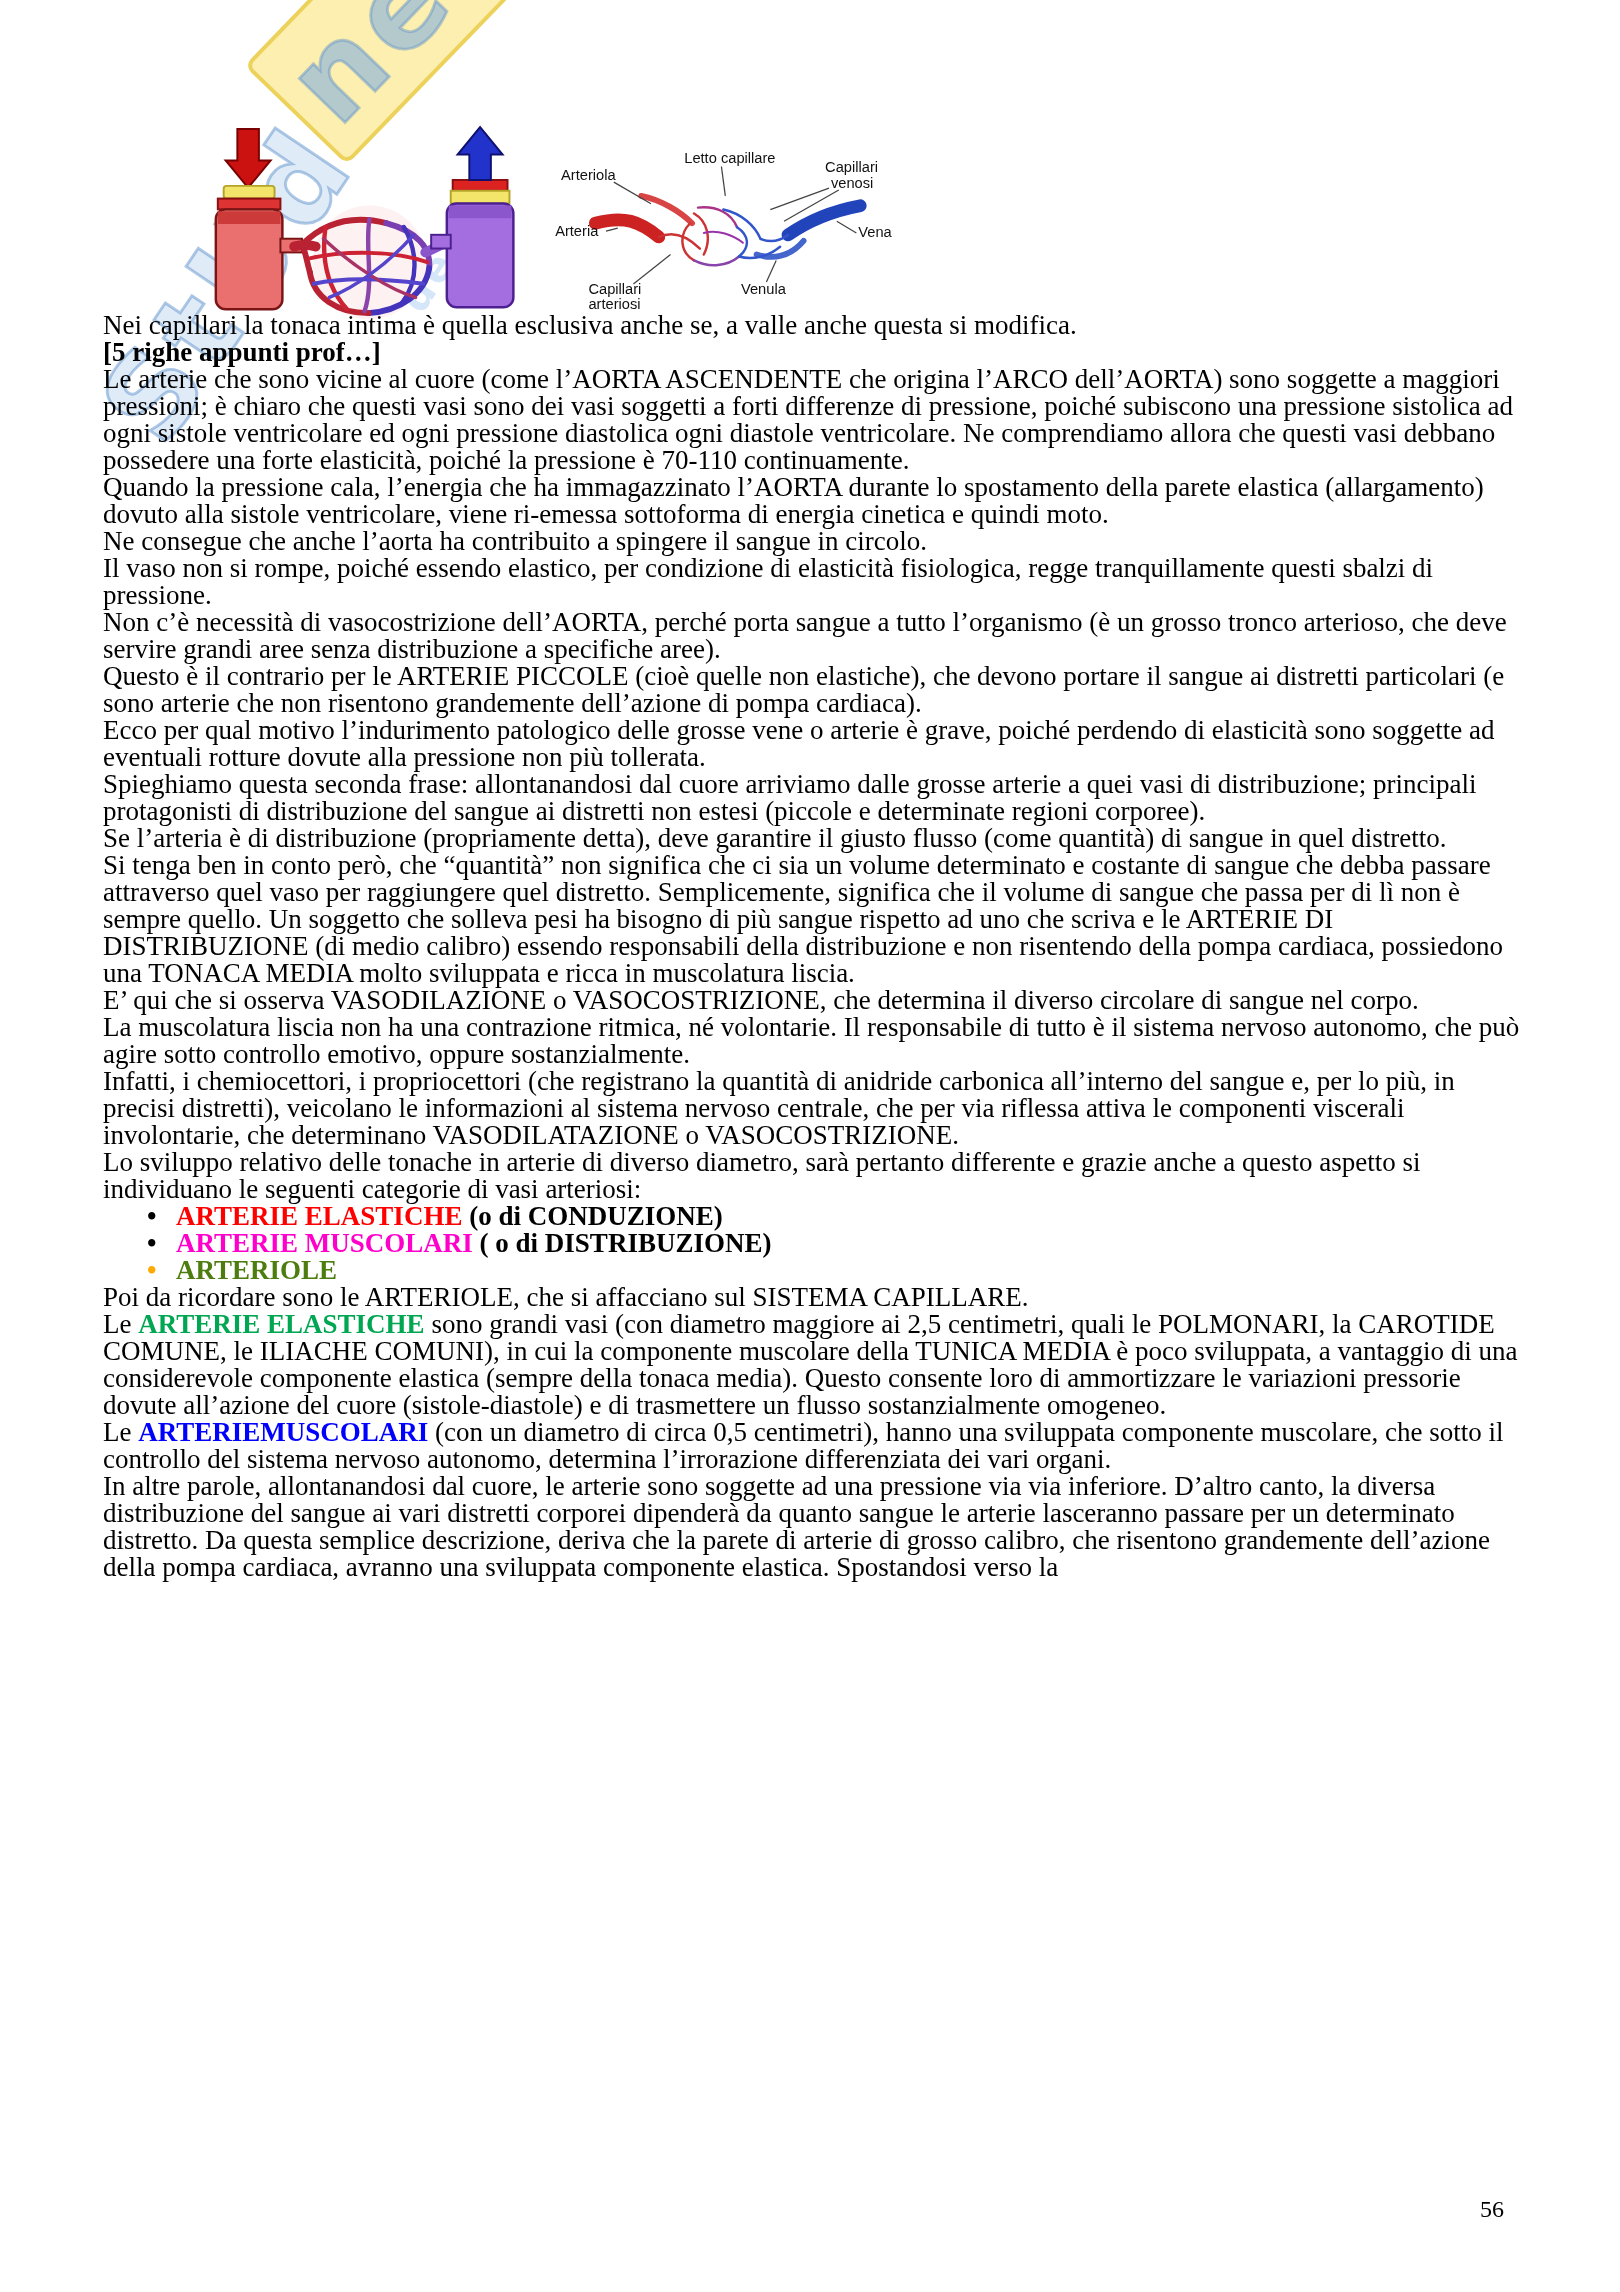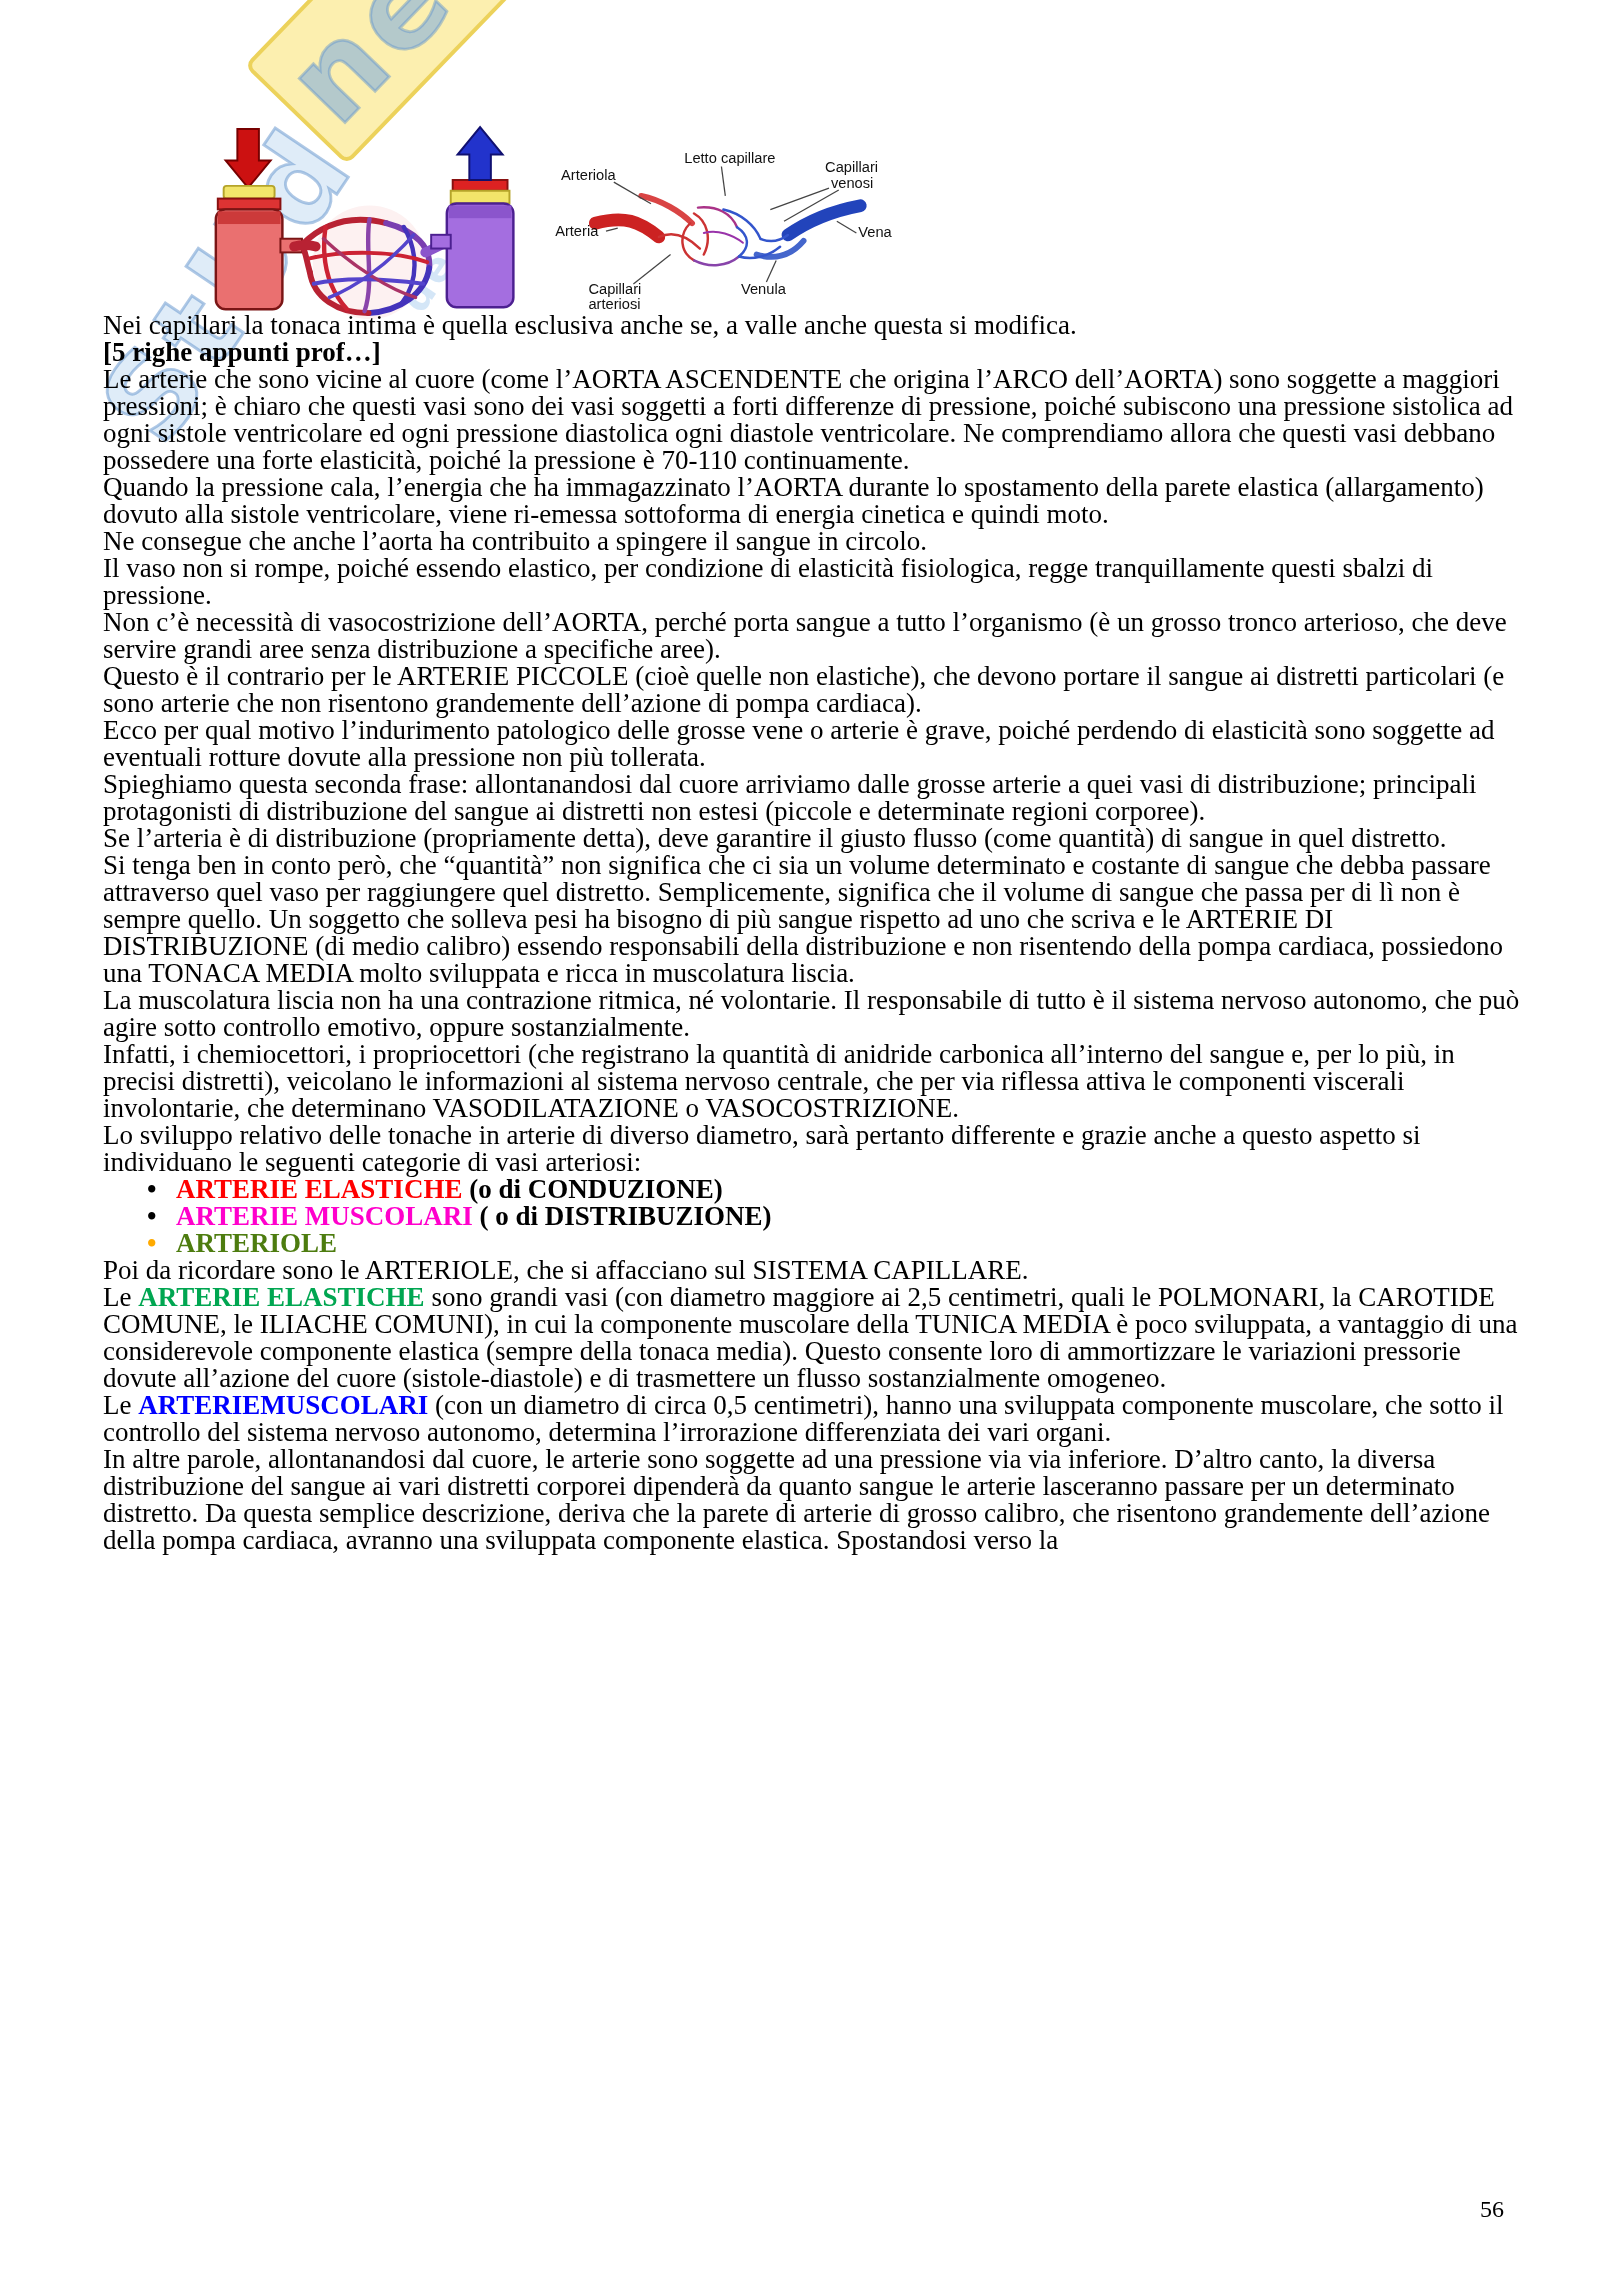--- a/index.html
+++ b/index.html
@@ -178,20 +178,21 @@
     <p>Le arterie che sono vicine al cuore (come l’AORTA ASCENDENTE che origina l’ARCO dell’AORTA) sono soggette a maggiori pressioni; è chiaro che questi vasi sono dei vasi soggetti a forti differenze di pressione, poiché subiscono una pressione sistolica ad ogni sistole ventricolare ed ogni pressione diastolica ogni diastole ventricolare. Ne comprendiamo allora che questi vasi debbano possedere una forte elasticità, poiché la pressione è 70-110 continuamente.</p>
     <p>Quando la pressione cala, l’energia che ha immagazzinato l’AORTA durante lo spostamento della parete elastica (allargamento) dovuto alla sistole ventricolare, viene ri-emessa sottoforma di energia cinetica e quindi moto.</p>
     <p>Ne consegue che anche l’aorta ha contribuito a spingere il sangue in circolo.</p>
     <p>Il vaso non si rompe, poiché essendo elastico, per condizione di elasticità fisiologica, regge tranquillamente questi sbalzi di pressione.</p>
     <p>Non c’è necessità di vasocostrizione dell’AORTA, perché porta sangue a tutto l’organismo (è un grosso tronco arterioso, che deve servire grandi aree senza distribuzione a specifiche aree).</p>
     <p>Questo è il contrario per le ARTERIE PICCOLE (cioè quelle non elastiche), che devono portare il sangue ai distretti particolari (e sono arterie che non risentono grandemente dell’azione di pompa cardiaca).</p>
     <p>Ecco per qual motivo l’indurimento patologico delle grosse vene o arterie è grave, poiché perdendo di elasticità sono soggette ad eventuali rotture dovute alla pressione non più tollerata.</p>
     <p>Spieghiamo questa seconda frase: allontanandosi dal cuore arriviamo dalle grosse arterie a quei vasi di distribuzione; principali protagonisti di distribuzione del sangue ai distretti non estesi (piccole e determinate regioni corporee).</p>
     <p>Se l’arteria è di distribuzione (propriamente detta), deve garantire il giusto flusso (come quantità) di sangue in quel distretto.</p>
     <p>Si tenga ben in conto però, che “quantità” non significa che ci sia un volume determinato e costante di sangue che debba passare attraverso quel vaso per raggiungere quel distretto. Semplicemente, significa che il volume di sangue che passa per di lì non è sempre quello. Un soggetto che solleva pesi ha bisogno di più sangue rispetto ad uno che scriva e le ARTERIE DI DISTRIBUZIONE (di medio calibro) essendo responsabili della distribuzione e non risentendo della pompa cardiaca, possiedono una TONACA MEDIA molto sviluppata e ricca in muscolatura liscia.</p>
+    <p>E’ qui che si osserva VASODILAZIONE o VASOCOSTRIZIONE, che determina il diverso circolare di sangue nel corpo.</p>
     <p>La muscolatura liscia non ha una contrazione ritmica, né volontarie. Il responsabile di tutto è il sistema nervoso autonomo, che può agire sotto controllo emotivo, oppure sostanzialmente.</p>
     <p>Infatti, i chemiocettori, i propriocettori (che registrano la quantità di anidride carbonica all’interno del sangue e, per lo più, in precisi distretti), veicolano le informazioni al sistema nervoso centrale, che per via riflessa attiva le componenti viscerali involontarie, che determinano VASODILATAZIONE o VASOCOSTRIZIONE.</p>
     <p>Lo sviluppo relativo delle tonache in arterie di diverso diametro, sarà pertanto differente e grazie anche a questo aspetto si individuano le seguenti categorie di vasi arteriosi:</p>
 
     <ul class="artery-list">
       <li><span class="bullet">•</span><span class="t-red">ARTERIE ELASTICHE</span><span class="bold"> (o di CONDUZIONE)</span></li>
       <li><span class="bullet">•</span><span class="t-magenta">ARTERIE MUSCOLARI</span><span class="bold"> ( o di DISTRIBUZIONE)</span></li>
       <li class="orange-bullet"><span class="bullet">•</span><span class="t-orange">ARTERIOLE</span><span class="bold"></span></li>
     </ul>
 

